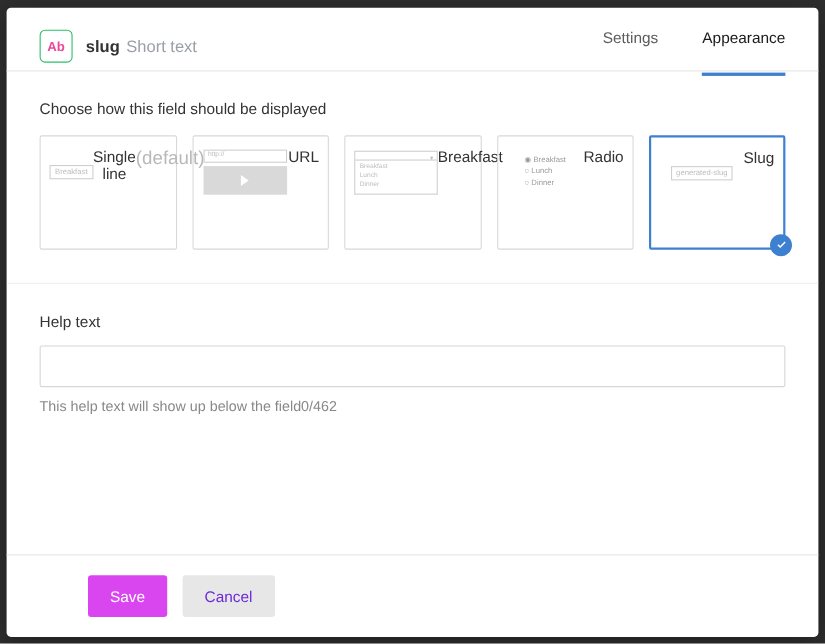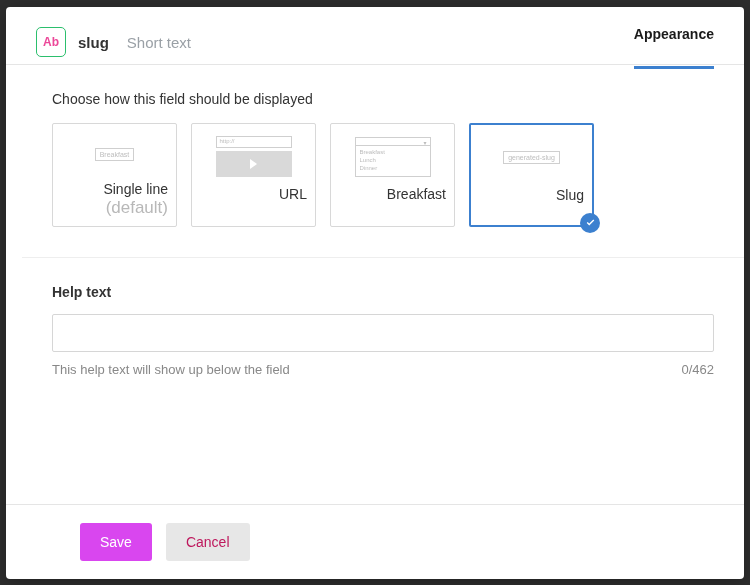--- a/index.html
+++ b/index.html
@@ -1,66 +1,67 @@
 <!DOCTYPE html>
 <html><head>
   <meta charset="utf-8">
   <style>
     * { box-sizing: border-box; margin: 0; padding: 0; }
     body { font-family: -apple-system, BlinkMacSystemFont, "Segoe UI", Helvetica, Arial, sans-serif; background:#2e2e2e; display:flex; align-items:center; justify-content:center; height:585px; width:750px; overflow:hidden; }
     .modal { background:#fff; width:738px; height:572px; border-radius:4px; display:flex; flex-direction:column; box-shadow:0 4px 20px rgba(0,0,0,0.3); }
     .header { display:flex; align-items:center; padding:14px 30px 0 30px; border-bottom:1px solid #e5e5e5; height:58px; }
     .field-icon { width:30px; height:30px; border:1px solid #2bbf6d; border-radius:5px; display:flex; align-items:center; justify-content:center; color:#ec4899; font-size:12px; font-weight:600; margin-right:12px; }
     .field-name { font-weight:700; color:#333; font-size:15px; }
-    .field-type { color:#9aa0a6; font-size:15px; margin-left:18px; }
+    .field-type { color:#9aa0a6; font-size:15px; margin-left:6px; }
     .tabs { margin-left:auto; display:flex; gap:40px; height:100%; align-items:flex-start; padding-top:4px;}
     .tab { color:#5c5c5c; font-size:14px; cursor:pointer; height:44px; display:flex; align-items:flex-start; padding-top:1px;}
-    .tab.active { color:#1a1a1a; font-weight:700; border-bottom:3px solid #3c80cf; }
-    .body { padding:26px 30px 0 30px; flex:1; overflow:auto;margin-left:16px; }
+    .tab.active { color:#1a1a1a; font-weight:400; border-bottom:3px solid #3c80cf; }
+    .body { padding:26px 30px 0 30px; flex:1; overflow:auto; }
     .section-label { font-size:14px; color:#333; margin-bottom:16px; }
     .options { display:flex; gap:14px; margin-bottom:30px; }
-    .card { width:125px; height:104px; border:1px solid #d8d8d8; border-radius:2px; display:flex; flex-direction:column; align-items:flex-end; justify-content:flex-start; padding:10px 8px 8px 8px; cursor:pointer; position:relative; }
+    .card { width:125px; height:104px; border:1px solid #d8d8d8; border-radius:2px; display:flex; flex-direction:row; align-items:flex-start; justify-content:flex-start; padding:10px 8px 8px 8px; cursor:pointer; position:relative; }
     .card .preview { height:46px; width:100%; display:flex; align-items:center; justify-content:center; margin-bottom:6px; }
     .card-label { font-size:14px; color:#333; text-align:center; line-height:1.2; }
     .card-sub { font-size:17px; color:#b8b8b8; }
     .card.selected { border:2px solid #3c80cf; }
     .check-badge { position:absolute; right:-8px; bottom:-8px; width:20px; height:20px; background:#3c80cf; border-radius:50%; display:flex; align-items:center; justify-content:center; }
     .check-badge svg { width:11px; height:11px; fill:#fff; }
     
     .chip { border:1px solid #cfcfcf; font-size:7px; color:#bdbdbd; padding:2px 4px; }
     .url-stack { display:flex; flex-direction:column; gap:3px; align-items:stretch; width:76px;}
     .url-bar { border:1px solid #cfcfcf; height:12px; font-size:6px; color:#bdbdbd; padding:1px 3px;}
     .url-thumb { background:#d9d9d9; height:26px; display:flex; align-items:center; justify-content:center;}
     .dd-box { border:1px solid #cfcfcf; width:76px; height:40px; position:relative;}
     .dd-top { height:8px; border-bottom:1px solid #cfcfcf; position:relative;}
     .dd-caret { position:absolute; right:3px; top:1px; font-size:6px; color:#bdbdbd;}
     .dd-items { padding:2px 4px; font-size:6px; color:#bdbdbd; line-height:1.4;}
     .radio-items { font-size:7px; color:#9a9a9a; line-height:1.5; }
     .slug-chip { border:1px solid #cfcfcf; font-size:7px; color:#bdbdbd; padding:2px 4px; }
     .divider { border-top:1px solid #eee; margin:0 -30px 26px -30px; }
-    .form-label { font-size:14px; font-weight:700; color:#333; margin-bottom:14px; }
+    .form-label { font-size:14px; font-weight:400; color:#333; margin-bottom:14px; }
     .text-input { width:100%; height:38px; border:1px solid #d6d6d6; border-radius:2px; padding:0 10px; font-size:14px; }
-    .help-row { display:flex; justify-content:space-between; margin-top:10px; font-size:13px; color:#888; }
+    .help-row { display:flex; margin-top:10px; font-size:13px; color:#888; }
     .footer { border-top:1px solid #e5e5e5; padding:18px 30px; display:flex; gap:14px; }
     .btn { height:38px; padding:0 20px; border:none; border-radius:3px; font-size:14px; cursor:pointer; }
     .btn-primary { background:#d946ef; color:#fff; font-weight:400;margin-left:44px; }
-    .btn-secondary { background:#e7e7e7; color:#be185d; }
+    .btn-secondary { background:#e7e7e7; color:#6d28d9; }
     .play-tri { width:0; height:0; border-left:7px solid #fff; border-top:5px solid transparent; border-bottom:5px solid transparent;}
   </style>
 </head>
 <body>
 
 <div class="modal">
   <div class="header">
     <div class="field-icon">
         <span>Ab</span>
       </div>
     <span class="field-name">slug</span>
     <span class="field-type">Short text</span>
     <div class="tabs">
+      <div class="tab">Settings</div>
       <div class="tab active">Appearance</div>
     </div>
   </div>
 
   <div class="body">
     <div class="section-label">Choose how this field should be displayed</div>
 
     <div class="options">
 
       <div class="card">
@@ -92,20 +93,30 @@
             <div class="dd-items">
               <div>Breakfast</div>
               <div>Lunch</div>
               <div>Dinner</div>
             </div>
           </div>
         </div>
         <div class="card-label">Breakfast</div>
       </div>
 
+      <div class="card">
+        <div class="preview">
+          <div class="radio-items">
+            <div>◉ <span>Breakfast</span></div>
+            <div>○ <span>Lunch</span></div>
+            <div>○ <span>Dinner</span></div>
+          </div>
+        </div>
+        <div class="card-label">Radio</div>
+      </div>
 
       <div class="card selected">
         <div class="preview">
           <span class="slug-chip">generated-slug</span>
         </div>
         <div class="card-label">Slug</div>
         <div class="check-badge">
           <svg viewBox="0 0 16 16">
               <path d="M6.2 12.3 2.5 8.6l1.4-1.4 2.3 2.3 5.9-5.9 1.4 1.4z"></path>
             </svg>

